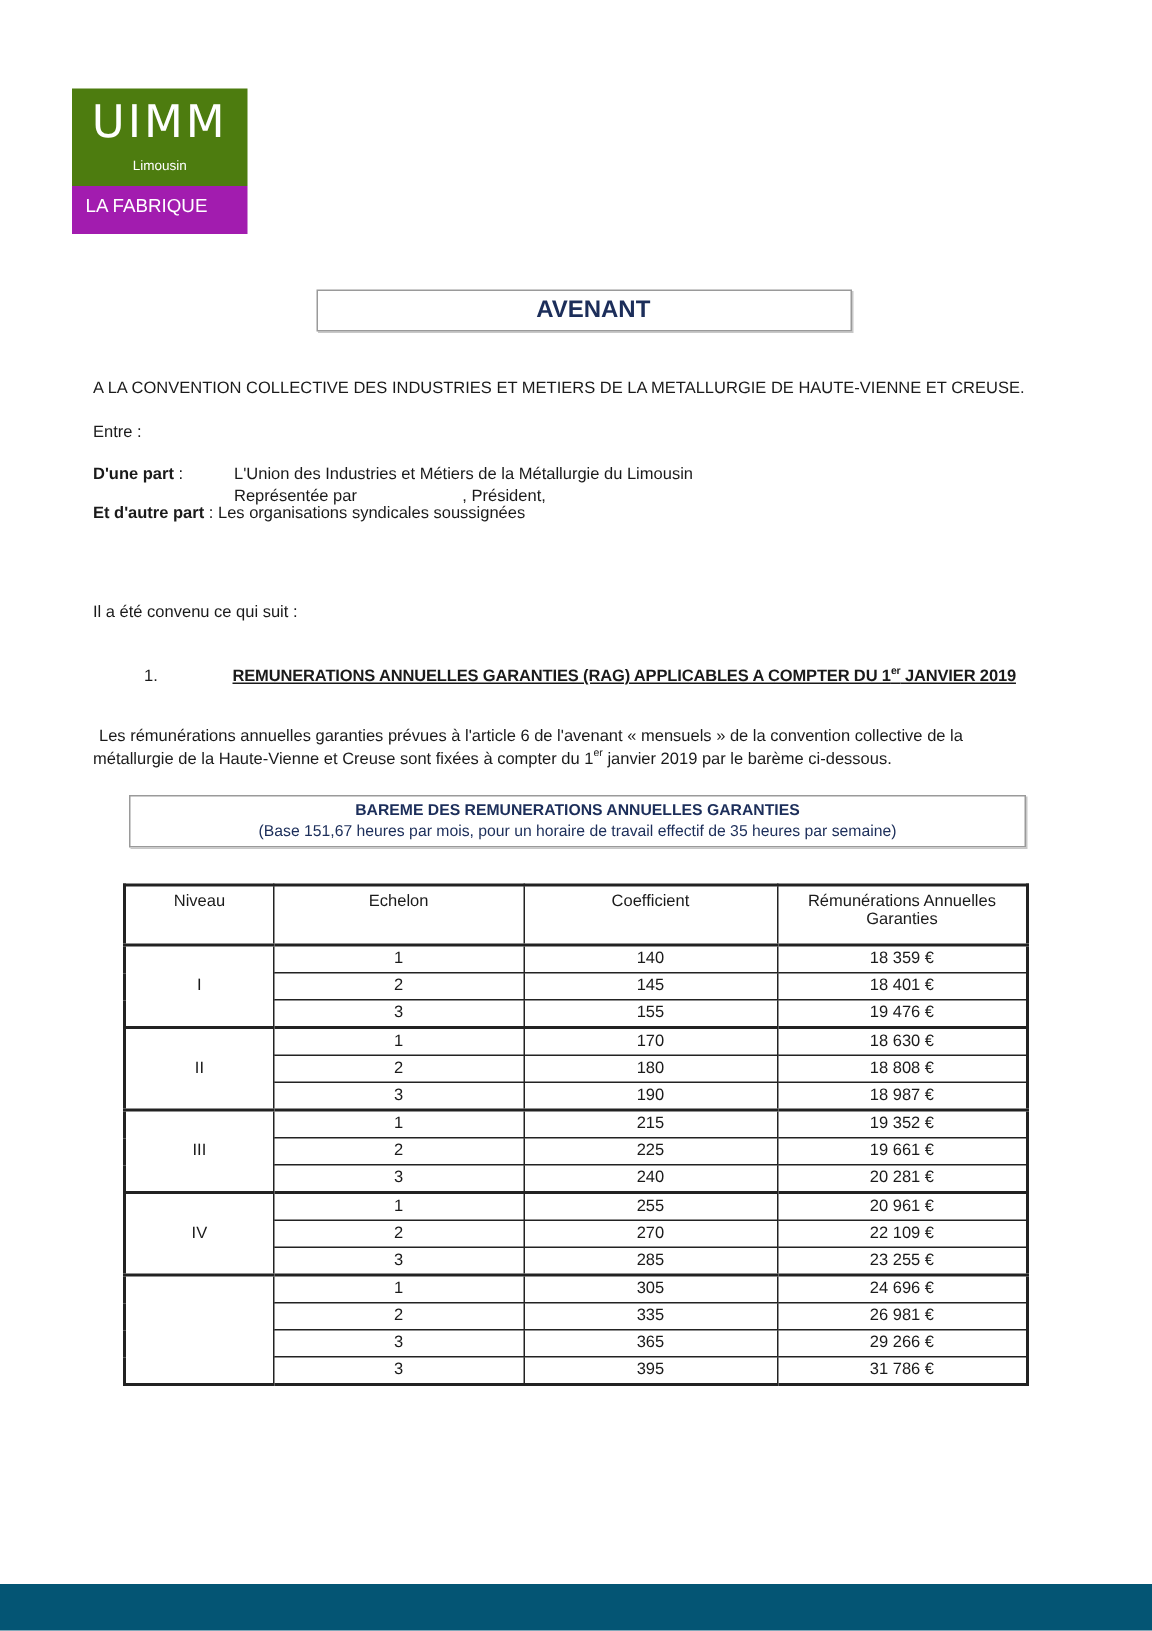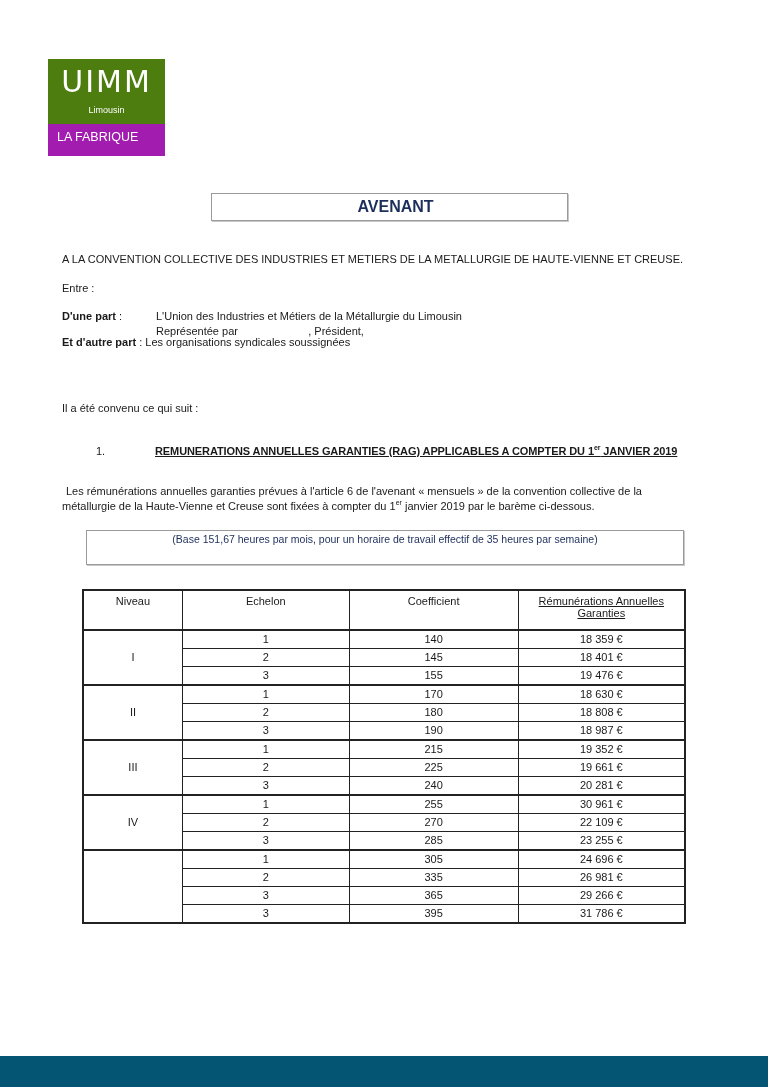--- a/index.html
+++ b/index.html
@@ -35,21 +35,21 @@
     .bareme .t1 { font-size: 10.5px; font-weight: bold; color: #1c2e5a; margin-top: 3px; }
     .bareme .t2 { font-size: 10.5px; color: #1c2e5a; margin-top: 2px; }
 
     table.grid { position: absolute; left: 82px; top: 589px; width: 604px;
       border-collapse: collapse; font-size: 11px; border: 2px solid #222; }
     table.grid th, table.grid td { border: 1px solid #222; text-align: center; padding: 0; }
     table.grid th { font-weight: normal; height: 34px; vertical-align: top; padding-top: 4px; border-bottom: 2px solid #222; }
     table.grid td { height: 17px; line-height: 17px; }
     table.grid td.niv { vertical-align: middle; border-bottom: 2px solid #222; }
     table.grid tr.last td { border-bottom: 2px solid #222; }
-    .c1 { width: 99px; } .c2 { width: 168px; } .c3 { width: 170px; } .c4 { width: 167px; text-decoration: underline; }
+    .c1 { width: 99px; } .c2 { width: 168px; } .c3 { width: 170px; } .c4 { width: 167px; }
 
     .footer-band { position: absolute; left: 0; right: 0; top: 1056px; height: 31px; background: #045574; }
   </style>
 </head>
 <body>
 
 <div class="logo">
   <div class="logo-top">
     <div class="logo-uimm">UIMM</div>
     <div class="logo-sub">Limousin</div>
@@ -83,20 +83,21 @@
 <div class="heading">
   <span>REMUNERATIONS ANNUELLES GARANTIES (RAG) APPLICABLES A COMPTER DU 1</span><sup>er</sup><span> JANVIER 2019</span>
 </div>
 
 <div class="txt" style="left:66px; top:485px;">Les rémunérations annuelles garanties prévues à l'article 6 de l'avenant « mensuels » de la convention collective de la</div>
 <div class="txt" style="left:62px; top:500px;">
   <span>métallurgie de la Haute-Vienne et Creuse sont fixées à compter du 1</span><sup>er</sup><span> janvier 2019 par le barème ci-dessous.</span>
 </div>
 
 <div class="bareme">
+  <div class="t1">BAREME DES REMUNERATIONS ANNUELLES GARANTIES</div>
   <div class="t2">(Base 151,67 heures par mois, pour un horaire de travail effectif de 35 heures par semaine)</div>
 </div>
 
 <table class="grid">
   <thead>
     <tr>
       <th class="c1">Niveau</th>
       <th class="c2">Echelon</th>
       <th class="c3">Coefficient</th>
       <th class="c4">Rémunérations Annuelles Garanties</th>
@@ -151,21 +152,21 @@
     <tr class="last">
       <td>3</td>
       <td>240</td>
       <td>20 281 €</td>
     </tr>
 
     <tr>
       <td class="niv" rowspan="3">IV</td>
       <td>1</td>
       <td>255</td>
-      <td>30 961 €</td>
+      <td>20 961 €</td>
     </tr>
     <tr>
       <td>2</td>
       <td>270</td>
       <td>22 109 €</td>
     </tr>
     <tr class="last">
       <td>3</td>
       <td>285</td>
       <td>23 255 €</td>

